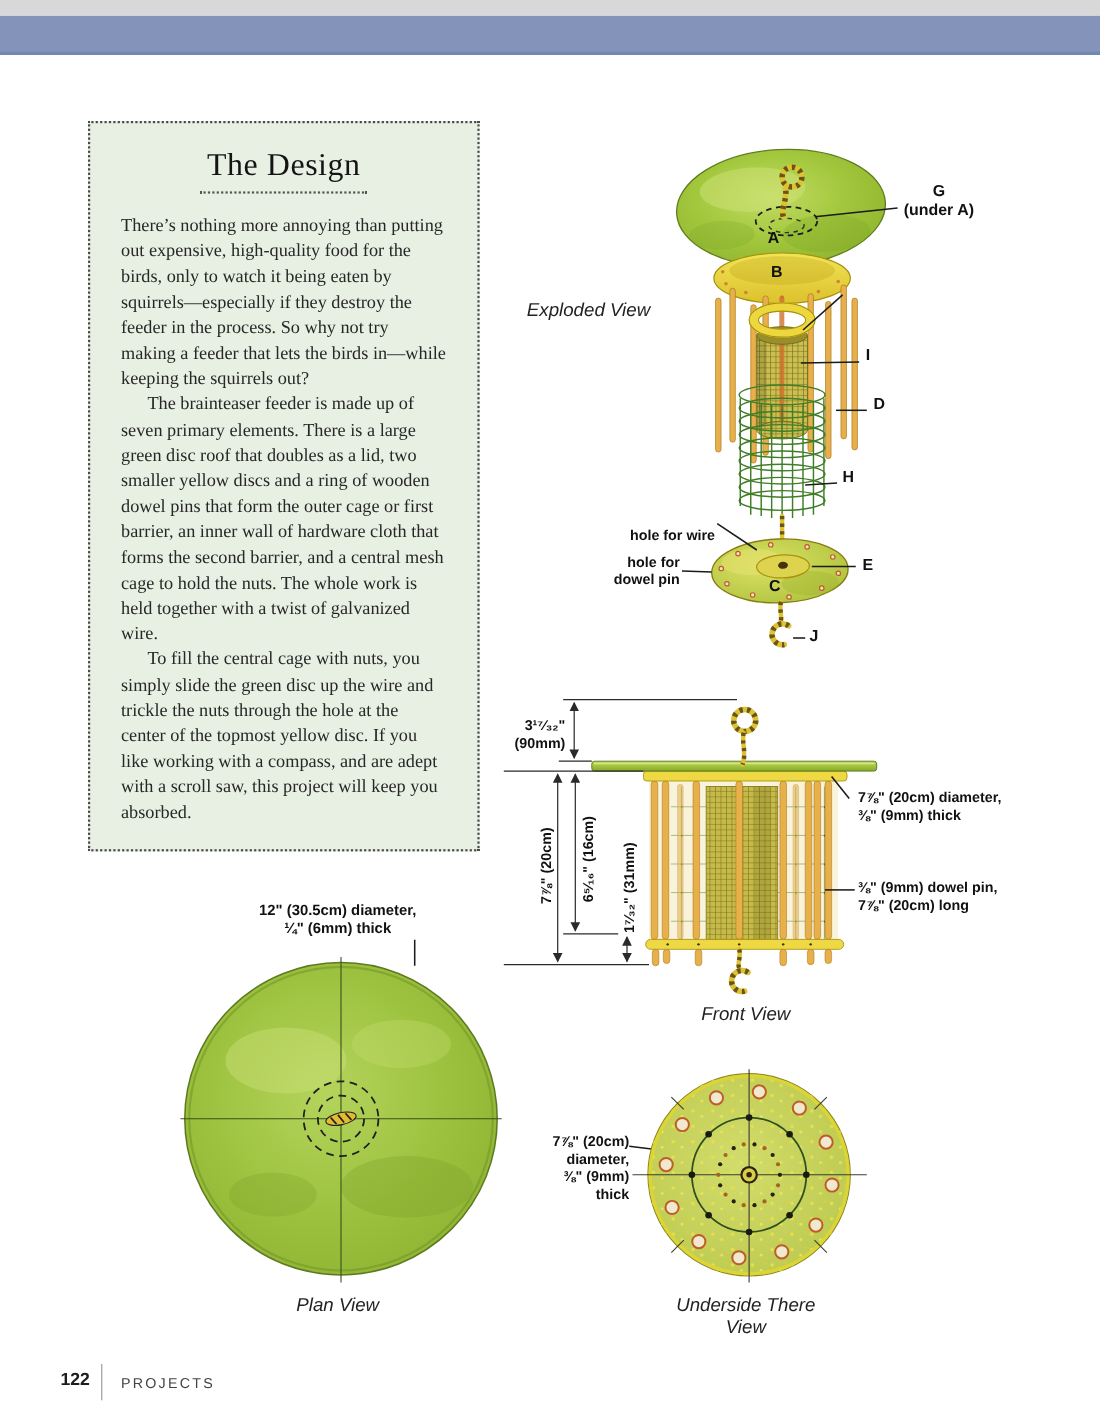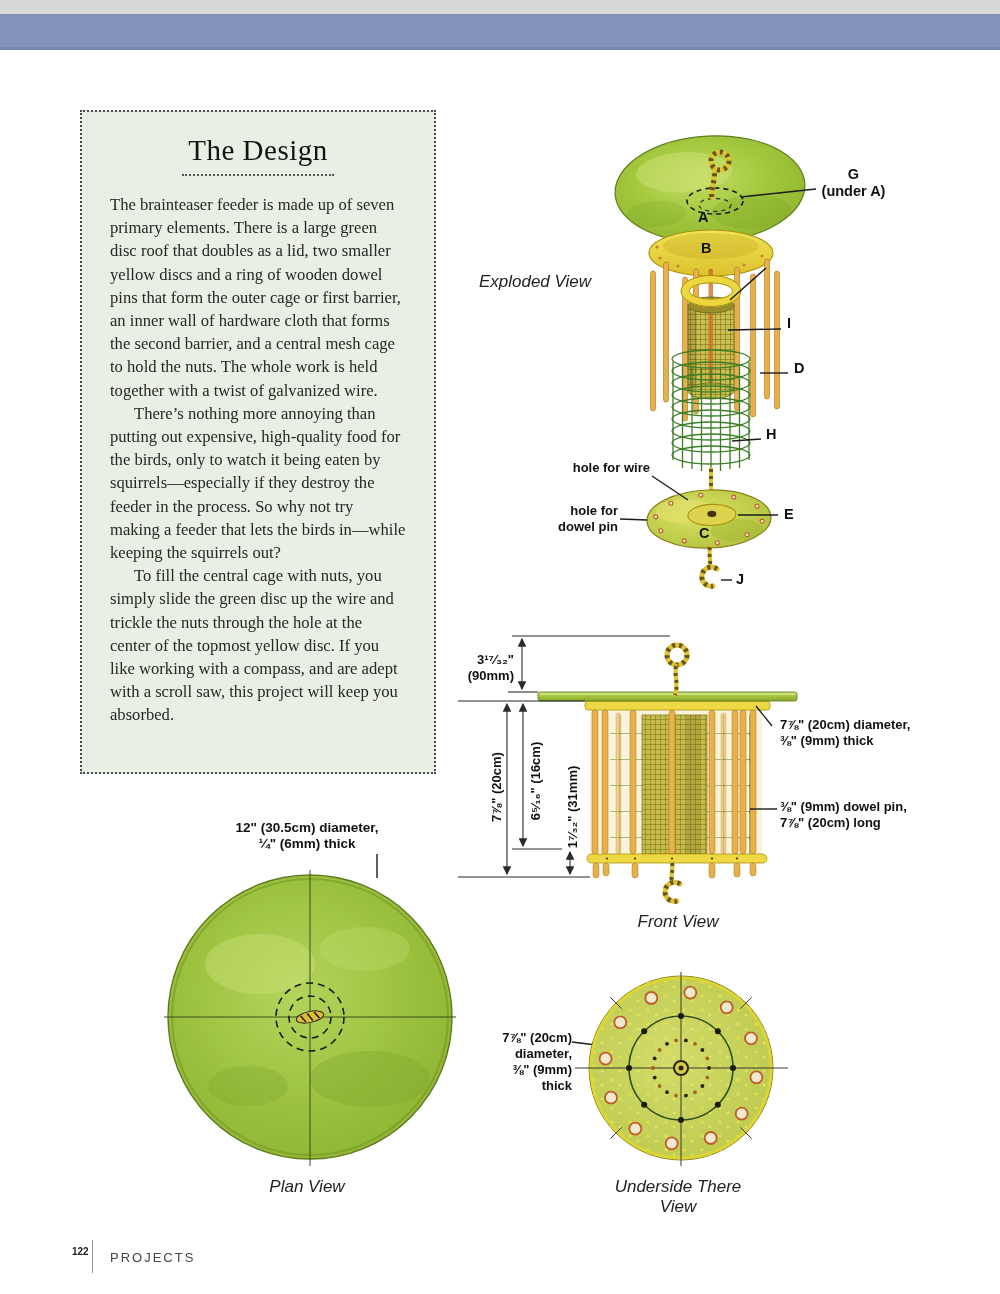--- a/index.html
+++ b/index.html
@@ -33,37 +33,37 @@
   .illus { position:absolute; }
 
   
   .rope-y { stroke:#dfc233; stroke-width:5; fill:none; stroke-linecap:round; }
   .rope-d { stroke:#4a3a10; stroke-width:5; fill:none; stroke-dasharray:3 4; opacity:.8; }
   .rope-y.thin { stroke-width:4; } .rope-d.thin { stroke-width:4; }
   .leader { stroke:#1b1b1b; stroke-width:1.4; fill:none; }
   .dimline { stroke:#2a2a2a; stroke-width:1.1; fill:none; }
 
   
-  .footer-num { position:absolute; left:72px; top:1232px; font-weight:700; font-size:10px; color:#1c1c1c; }
+  .footer-num { position:absolute; left:55px; top:1232px; font-weight:700; font-size:16px; color:#1c1c1c; }
   .footer-rule { position:absolute; left:92px; top:1226px; height:33px; width:0; border-left:1.5px solid #949494; }
   .footer-section { position:absolute; left:110px; top:1236px; font-size:13px; letter-spacing:2px; color:#454545; }
 </style>
 </head>
 <body>
 
 <div id="page">
 
   <div class="header-bar"></div>
 
   <div class="design-box">
     <div class="design-title-wrap">
       <span class="design-title">The Design</span>
     </div>
+    <p>There’s nothing more annoying than putting out expensive, high-quality food for the birds, only to watch it being eaten by squirrels—especially if they destroy the feeder in the process. So why not try making a feeder that lets the birds in—while keeping the squirrels out?</p>
     <p>The brainteaser feeder is made up of seven primary elements. There is a large green disc roof that doubles as a lid, two smaller yellow discs and a ring of wooden dowel pins that form the outer cage or first barrier, an inner wall of hardware cloth that forms the second barrier, and a central mesh cage to hold the nuts. The whole work is held together with a twist of galvanized wire.</p>
-    <p>There’s nothing more annoying than putting out expensive, high-quality food for the birds, only to watch it being eaten by squirrels—especially if they destroy the feeder in the process. So why not try making a feeder that lets the birds in—while keeping the squirrels out?</p>
     <p>To fill the central cage with nuts, you simply slide the green disc up the wire and trickle the nuts through the hole at the center of the topmost yellow disc. If you like working with a compass, and are adept with a scroll saw, this project will keep you absorbed.</p>
   </div>
 
   <div class="cap" style="left:465px; top:258px; width:140px;">Exploded View</div>
 
   <div class="illus" style="left:560px; top:105px; width:400px; height:510px;">
     <svg width="400" height="510" viewBox="0 0 400 510">
       <defs>
         <radialGradient id="gA" cx="45%" cy="40%" r="70%">
           <stop offset="0%" stop-color="#c3dc64"></stop>
@@ -197,21 +197,21 @@
       </g>
     </svg>
 
     <div class="lbl c" style="left:246px; top:47px; width:95px;">G
 (under A)</div>
     <div class="lbl" style="left:138px; top:90px;">A</div>
     <div class="lbl" style="left:141px; top:121px;">B</div>
     <div class="lbl" style="left:227px; top:196px;">I</div>
     <div class="lbl" style="left:234px; top:241px;">D</div>
     <div class="lbl" style="left:206px; top:307px;">H</div>
-    <div class="lbl small r" style="left:-8px; top:341px; width:98px;">hole for wire</div>
+    <div class="lbl small r" style="left:-8px; top:360px; width:98px;">hole for wire</div>
     <div class="lbl small r" style="left:-18px; top:384px; width:76px;">hole for
 dowel pin</div>
     <div class="lbl" style="left:224px; top:387px;">E</div>
     <div class="lbl" style="left:139px; top:406px;">C</div>
     <div class="lbl" style="left:176px; top:452px;">J</div>
   </div>
 
   <div class="illus" style="left:450px; top:615px; width:510px; height:300px;">
     <svg width="510" height="300" viewBox="0 0 510 300">
       <defs>

